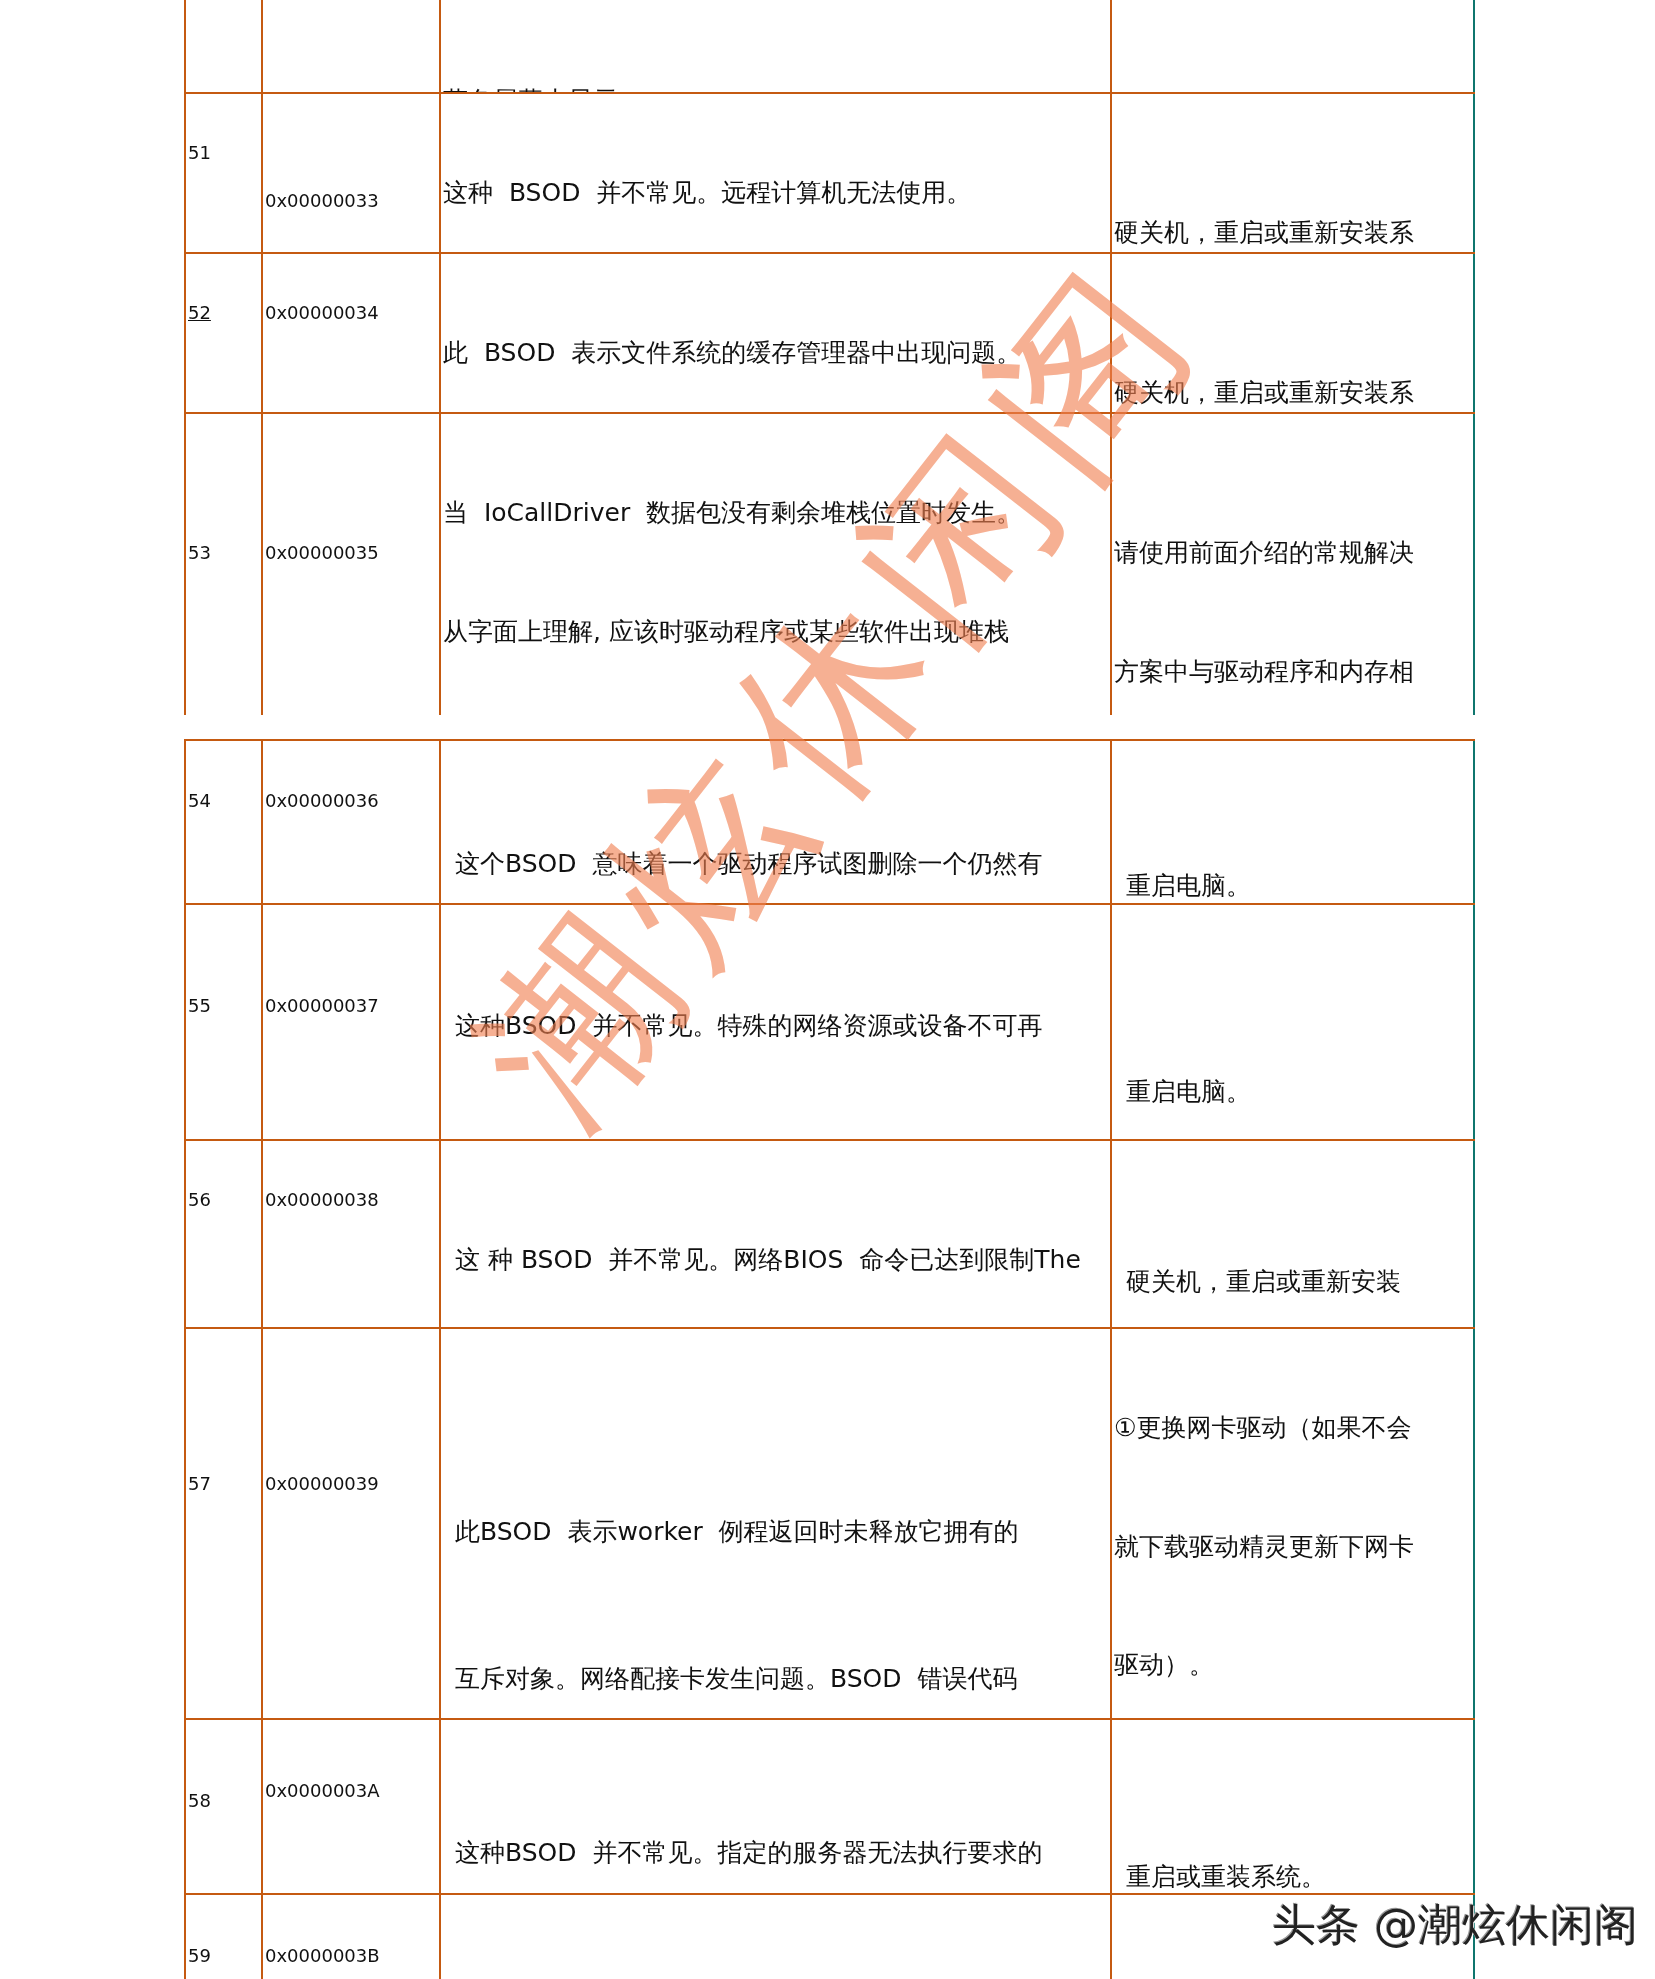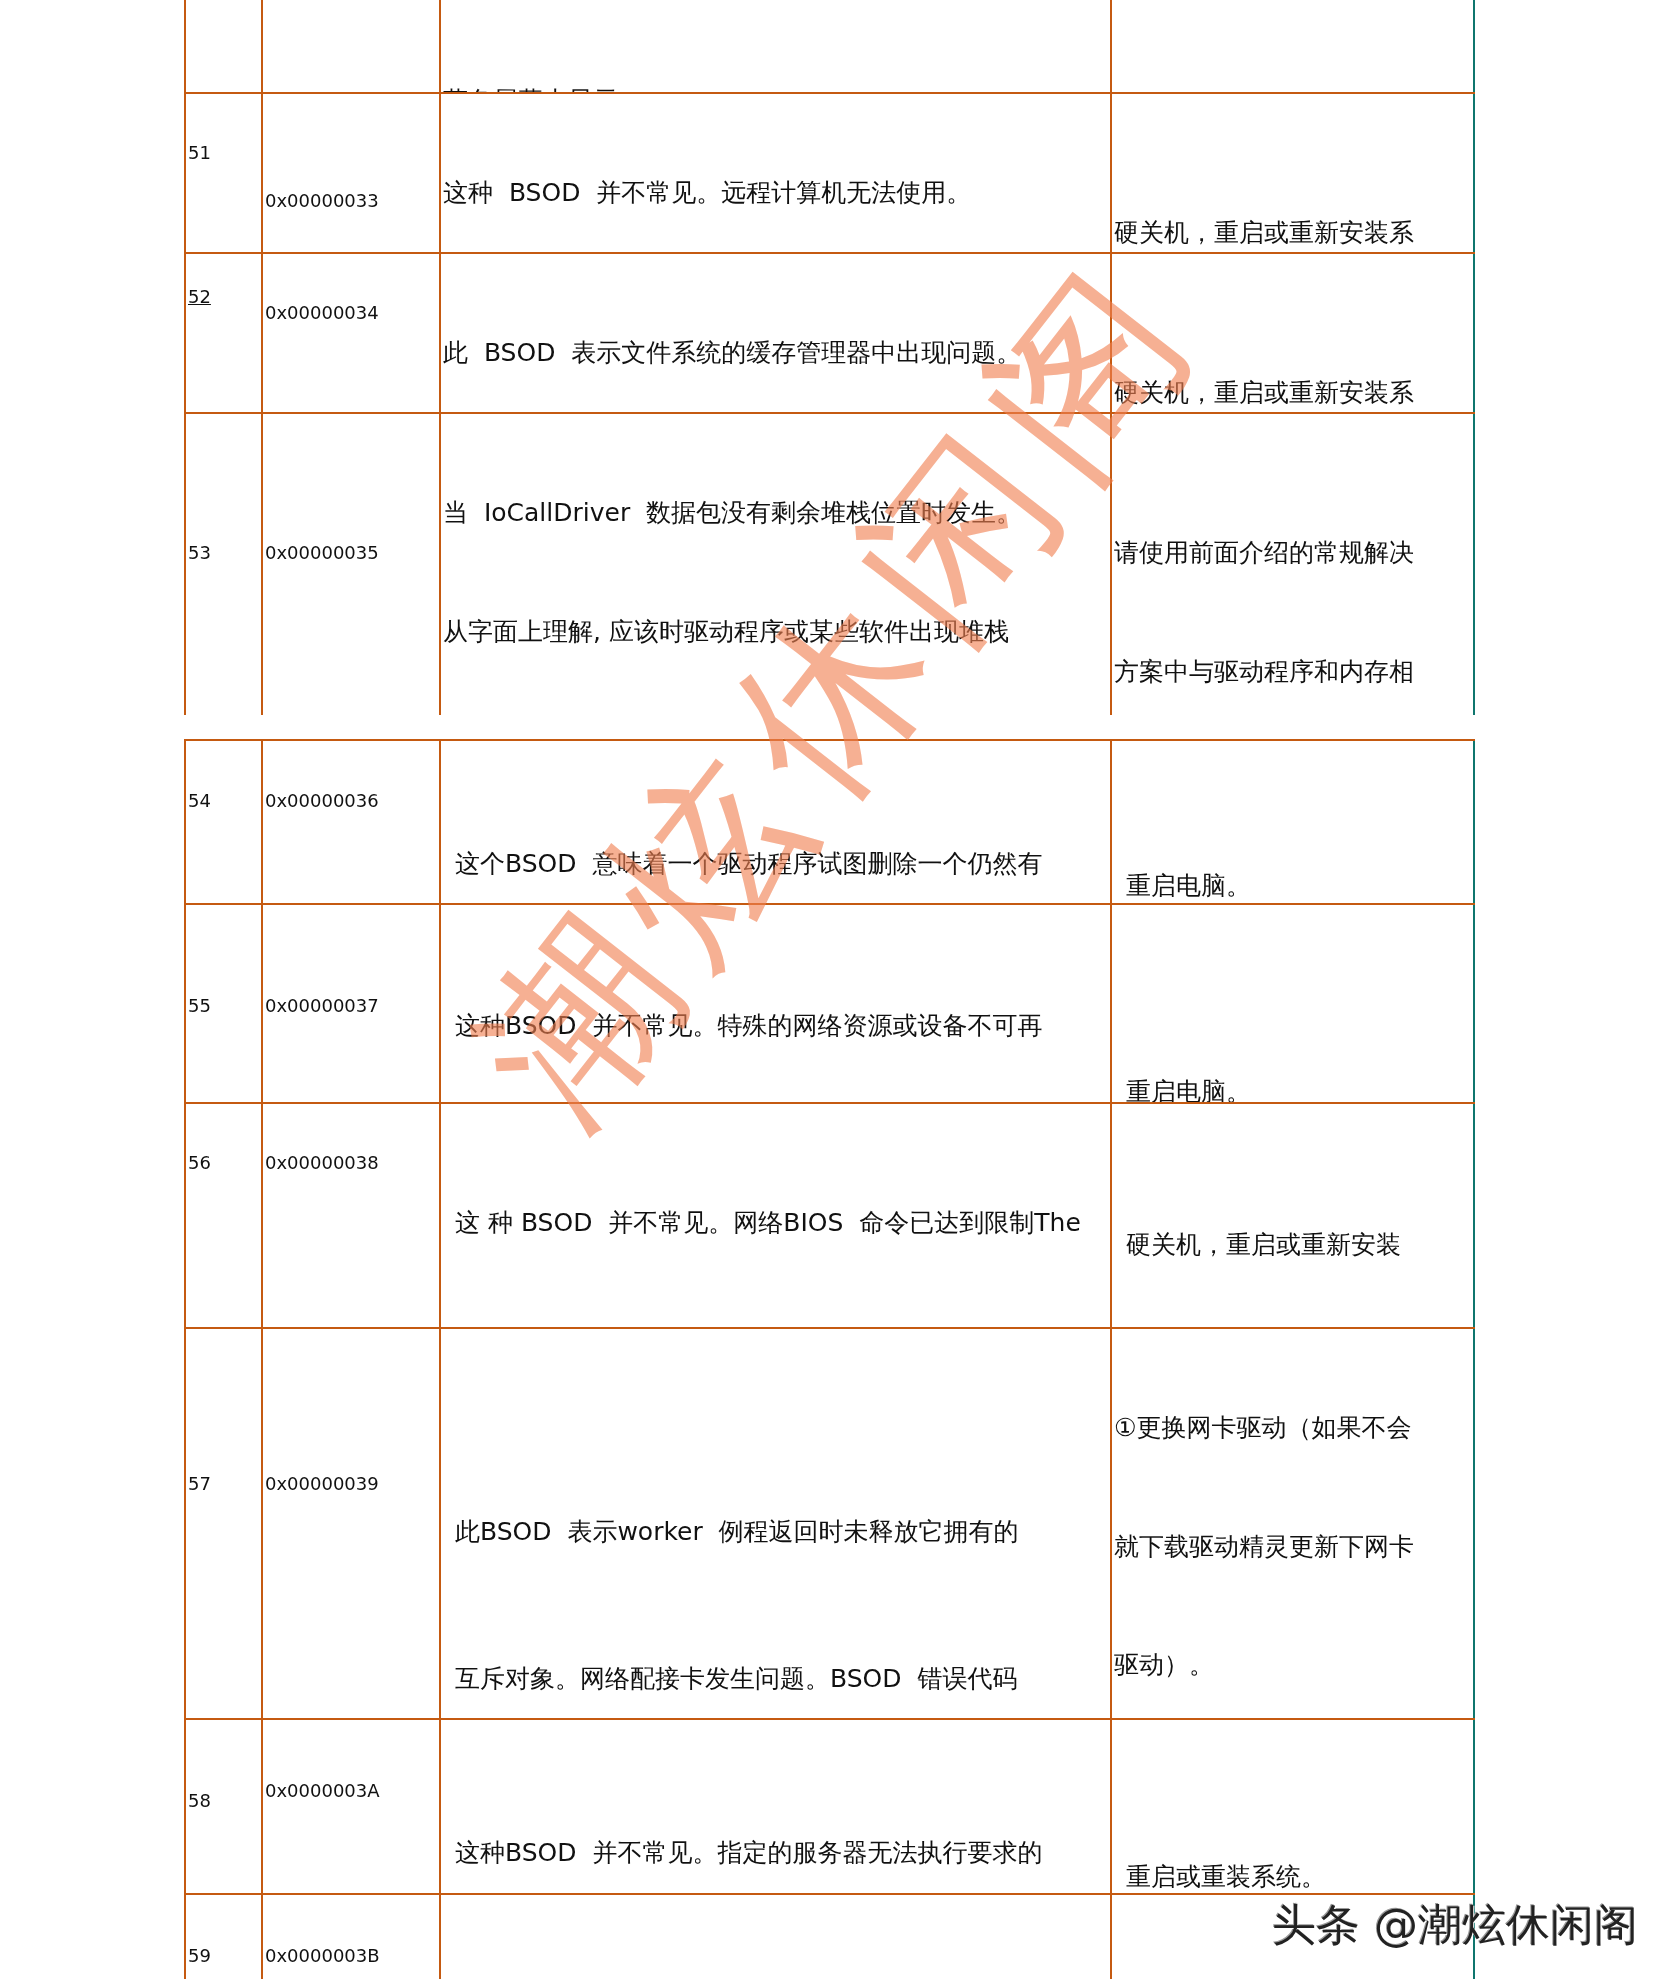--- a/index.html
+++ b/index.html
@@ -62,21 +62,21 @@
     <div class="cell c-sol">
       <div class="sol" style="top:40px;">
         <div>硬关机，重启或重新安装系</div>
         
       </div>
     </div>
   </div>
 
   <div class="row" style="top:252px;height:160px;">
     <div class="cell c-num">
-      <span class="v" style="top:28px;text-decoration:underline;">52</span>
+      <span class="v" style="top:44px;text-decoration:underline;">52</span>
     </div>
     <div class="cell c-code">
       <span class="v" style="top:44px;">0x00000034</span>
     </div>
     <div class="cell c-desc">
       <div class="lines tight" style="top:0px;">
         <div>此  BSOD  表示文件系统的缓存管理器中出现问题。</div>
         
         
         
@@ -155,21 +155,21 @@
         
       </div>
     </div>
     <div class="cell c-sol">
       <div class="sol pad" style="top:82px;">
         <div>重启电脑。</div>
       </div>
     </div>
   </div>
 
-  <div class="row" style="top:1102px;height:235px;">
+  <div class="row" style="top:1139px;height:235px;">
     <div class="cell c-num">
       <span class="v" style="top:44px;">56</span>
     </div>
     <div class="cell c-code">
       <span class="v" style="top:44px;">0x00000038</span>
     </div>
     <div class="cell c-desc">
       <div class="lines loose" style="top:-4px;">
         <div>这 种 BSOD  并不常见。网络BIOS  命令已达到限制The</div>
         

